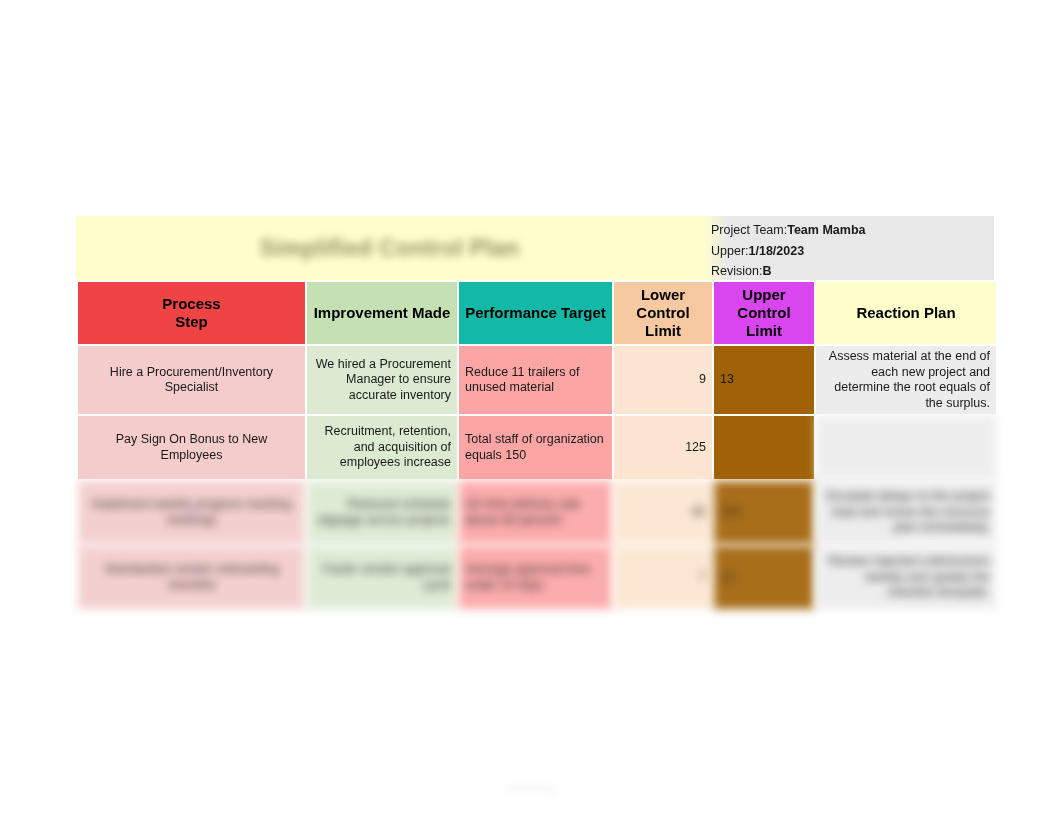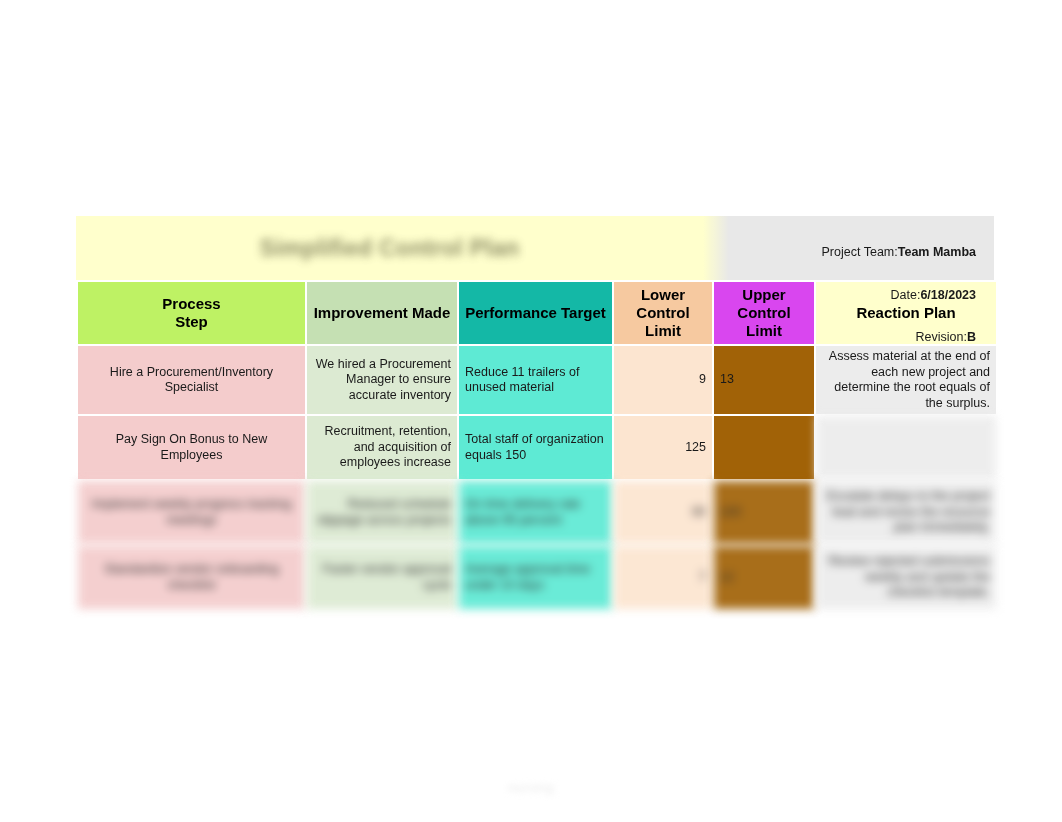--- a/index.html
+++ b/index.html
@@ -57,28 +57,27 @@
   .meta-cell::before {
     content: "";
     position: absolute;
     left: 0; top: 0; bottom: 0;
     width: 26px;
     background: linear-gradient(to right, #ffffcc, rgba(232,232,232,0));
     pointer-events: none;
   }
   .meta-row {
     display: flex;
-    justify-content: flex-end;
+    justify-content: flex-start;
     align-items: baseline;
     font-size: 12.5px;
     color: #1a1a1a;
     line-height: 20.6px;
     position: relative;
     z-index: 2;
-    margin-top: 22px;
   }
   .meta-label { white-space: nowrap; }
   .meta-value { white-space: nowrap; font-weight: bold; }
 
   
   table.cp {
     border-collapse: separate;
     border-spacing: 2px;
     width: 918px;
     table-layout: fixed;
@@ -98,21 +97,21 @@
     height: 62px;
     font-size: 15px;
     font-weight: bold;
     color: #000000;
     text-align: center;
     line-height: 18px;
     padding: 2px 4px;
     box-sizing: border-box;
   }
   th.h-process {
-    background: #bef264;
+    background: #ef4444;
     text-align: left;
     padding-left: 10px;
     white-space: pre-line;
   }
   th.h-improve { background: #c5e0b3; }
   th.h-target  { background: #14b8a6; }
   th.h-lcl     { background: #f6c9a0; }
   th.h-ucl     { background: #d946ef; }
   th.h-plan    { background: #ffffcc; }
 
@@ -120,21 +119,21 @@
   tr.brow td {
     height: 63px;
     font-size: 12.5px;
     color: #1a1a1a;
     line-height: 15.5px;
     padding: 3px 6px;
     box-sizing: border-box;
   }
   td.c-process { background: #f4cccc; text-align: center; }
   td.c-improve { background: #dcead2; text-align: right; vertical-align: top; padding-top: 5px; }
-  td.c-target  { background: #5eead4; text-align: left; vertical-align: top; padding-top: 5px; }
+  td.c-target  { background: #fca5a5; text-align: left; vertical-align: top; padding-top: 5px; }
   td.c-lcl     { background: #fce5d0; text-align: right; padding-right: 10px; }
   td.c-ucl     { background: #a16207; text-align: left; padding-right: 10px; }
   td.c-plan    { background: #ececec; text-align: right; vertical-align: top; padding-top: 5px; }
 
   
   .blurred {
     filter: blur(4.6px);
     opacity: 0.92;
   }
   .blurred-soft {
@@ -163,22 +162,22 @@
   <div class="title-band">
     <div class="title-cell">
       <div class="title-text">Simplified Control Plan</div>
     </div>
     <div class="meta-cell">
       <div class="meta-row">
         <span class="meta-label">Project Team:</span>
         <span class="meta-value">Team Mamba</span>
       </div>
       <div class="meta-row">
-        <span class="meta-label">Date:</span>
-        <span class="meta-value">6/18/2023</span>
+        <span class="meta-label">Upper:</span>
+        <span class="meta-value">1/18/2023</span>
       </div>
       <div class="meta-row">
         <span class="meta-label">Revision:</span>
         <span class="meta-value">B</span>
       </div>
     </div>
   </div>
 
   <table class="cp">
     <colgroup>

